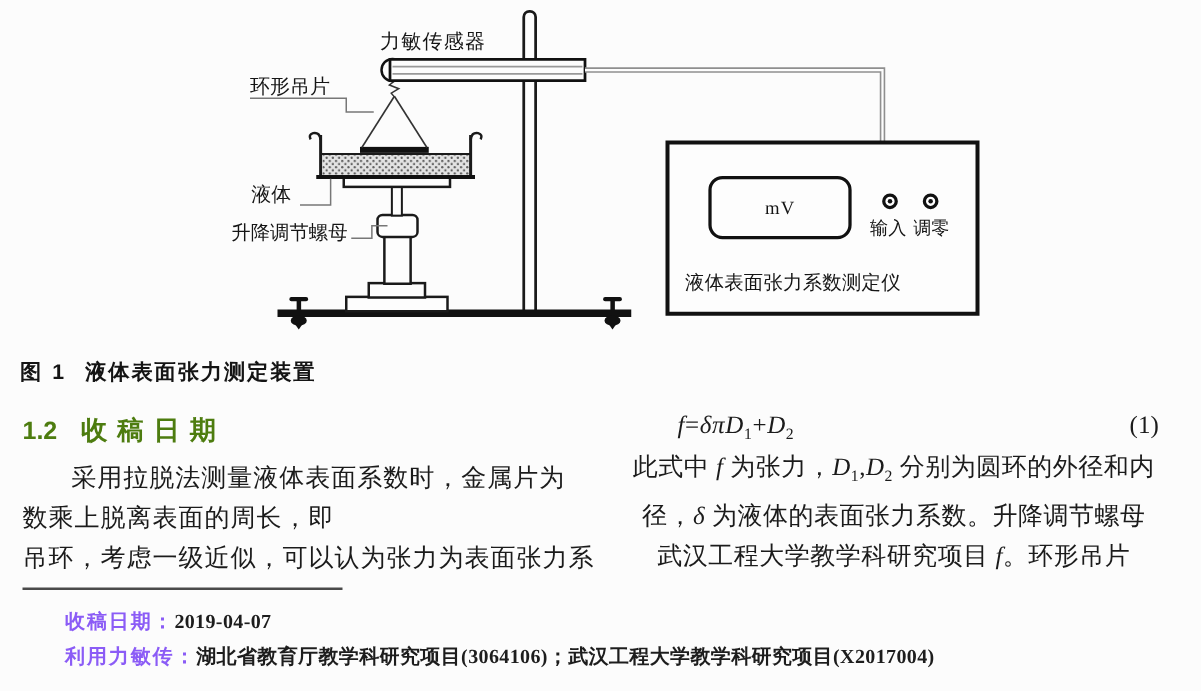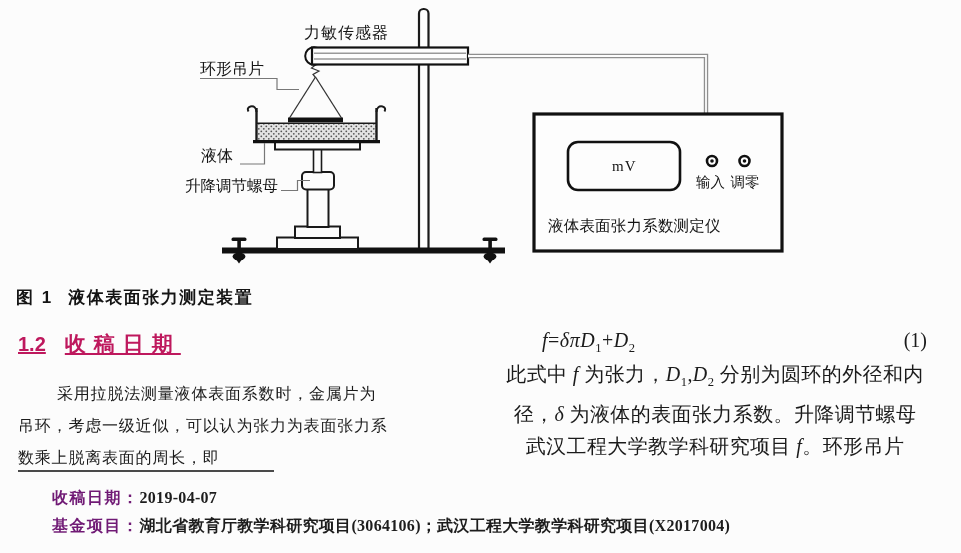--- a/index.html
+++ b/index.html
@@ -13,41 +13,41 @@
   svg text{font-family:"Liberation Serif", serif;fill:#151515;}
 
   .caption{
     position:absolute;top:286px;left:0;width:961px;text-align:left;
     font-family:"Liberation Sans", sans-serif;font-weight:bold;
     font-size:17px;letter-spacing:1.5px;text-indent:16px;color:#141414;
   }
   .caption .cap-prefix{margin-right:15px;letter-spacing:2px;}
 
   .col-left{position:absolute;left:18px;top:330px;width:464px;}
-  .heading{font-family:"Liberation Sans", sans-serif;font-weight:bold;color:#be185d;
-    display:flex;align-items:baseline;text-decoration:underline;}
+  .heading{font-family:"Liberation Sans", sans-serif;font-weight:bold;color:#4d7c0f;
+    display:flex;align-items:baseline;}
   .heading .h-num{font-size:20px;margin-right:19px;}
   .heading .h-title{font-size:21px;letter-spacing:8px;}
-  .para{margin-top:20px;font-size:16px;line-height:32px;letter-spacing:0.8px;}
+  .para{margin-top:9px;font-size:20px;line-height:32px;letter-spacing:0.8px;}
   .para .line{white-space:nowrap;}
   .para .line.indent{text-indent:39px;}
 
   .col-right{position:absolute;left:484px;top:327px;width:462px;font-size:20px;text-align:center;}
   .eq-row{position:relative;height:31px;}
   .eq{position:absolute;left:58px;top:2px;font-size:20px;letter-spacing:0.5px;}
   .eq-num{position:absolute;right:19px;top:2px;font-size:20px;}
   .rc-lines{line-height:32px;letter-spacing:0.4px;}
   .rc-lines .line{white-space:nowrap;}
   .var{font-style:italic;}
   sub{font-size:0.63em;}
 
   .fn-rule{position:absolute;left:18px;top:470px;width:256px;height:2px;background:#4a4a4a;}
   .footnotes{position:absolute;left:52px;top:484px;font-size:16px;line-height:27.5px;color:#1d1d1d;}
   .fn-line{white-space:nowrap;}
-  .fn-label{font-family:"Liberation Sans", sans-serif;font-weight:bold;letter-spacing:1.5px;color:#701a75;}
+  .fn-label{font-family:"Liberation Sans", sans-serif;font-weight:bold;letter-spacing:1.5px;color:#8b5cf6;}
   .fn-value{letter-spacing:0.3px;font-weight:bold;}
 </style>
 </head>
 <body>
 
 <div class="page">
 
   <svg class="diagram" width="961" height="282" viewBox="0 0 961 282">
     <defs>
       <pattern id="liq" width="5" height="5" patternUnits="userSpaceOnUse">
@@ -151,22 +151,22 @@
     <span class="cap-prefix">图 1</span><span class="cap-title">液体表面张力测定装置</span>
   </div>
 
   <div class="col-left">
     <div class="heading">
       <span class="h-num">1.2</span>
       <span class="h-title">收稿日期</span>
     </div>
     <div class="para">
       <div class="line indent">采用拉脱法测量液体表面系数时，金属片为</div>
+      <div class="line">数乘上脱离表面的周长，即</div>
       <div class="line">吊环，考虑一级近似，可以认为张力为表面张力系</div>
-      <div class="line">数乘上脱离表面的周长，即</div>
     </div>
   </div>
 
   <div class="col-right">
     <div class="eq-row">
       <span class="eq"><span class="var">f</span><span>=</span><span class="var">δ</span><span class="var">π</span><span class="var">D</span><sub>1</sub><span>+</span><span class="var">D</span><sub>2</sub></span>
       <span class="eq-num">(1)</span>
     </div>
     <div class="rc-lines">
       <div class="line"><span>此式中 </span><span class="var">f</span><span> 为张力，</span><span class="var">D</span><sub>1</sub><span>,</span><span class="var">D</span><sub>2</sub><span> 分别为圆环的外径和内</span></div>
@@ -174,17 +174,17 @@
       <div class="line"><span>武汉工程大学教学科研究项目 </span><span class="var">f</span><span>。环形吊片</span></div>
     </div>
   </div>
 
   <div class="fn-rule"></div>
   <div class="footnotes">
     <div class="fn-line">
       <span class="fn-label">收稿日期：</span><span class="fn-value">2019-04-07</span>
     </div>
     <div class="fn-line">
-      <span class="fn-label">基金项目：</span><span class="fn-value">湖北省教育厅教学科研究项目(3064106)；武汉工程大学教学科研究项目(X2017004)</span>
+      <span class="fn-label">利用力敏传：</span><span class="fn-value">湖北省教育厅教学科研究项目(3064106)；武汉工程大学教学科研究项目(X2017004)</span>
     </div>
   </div>
 
 </div>
 
 </body></html>

